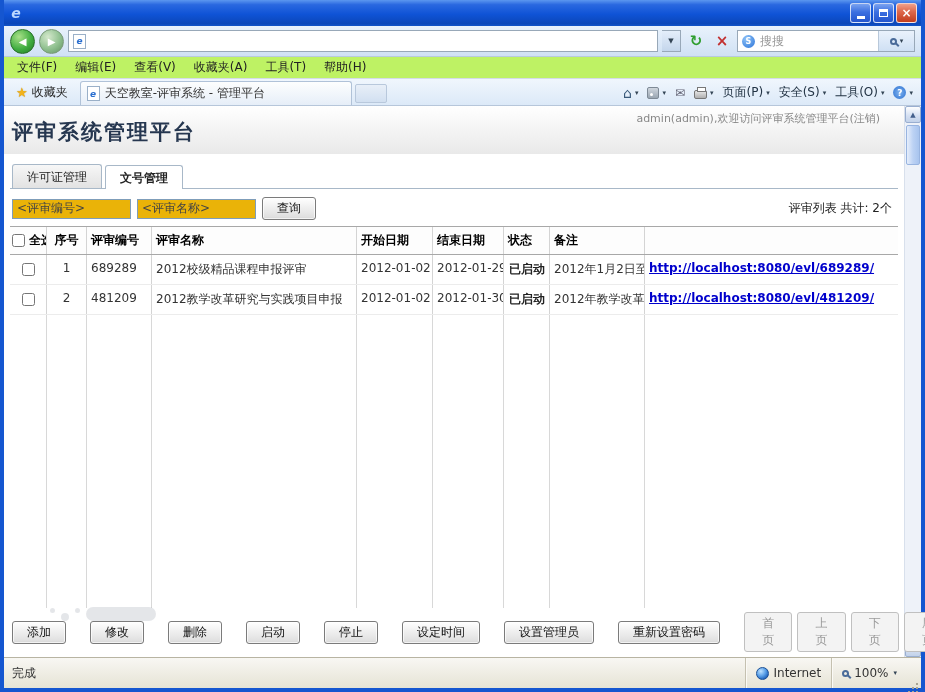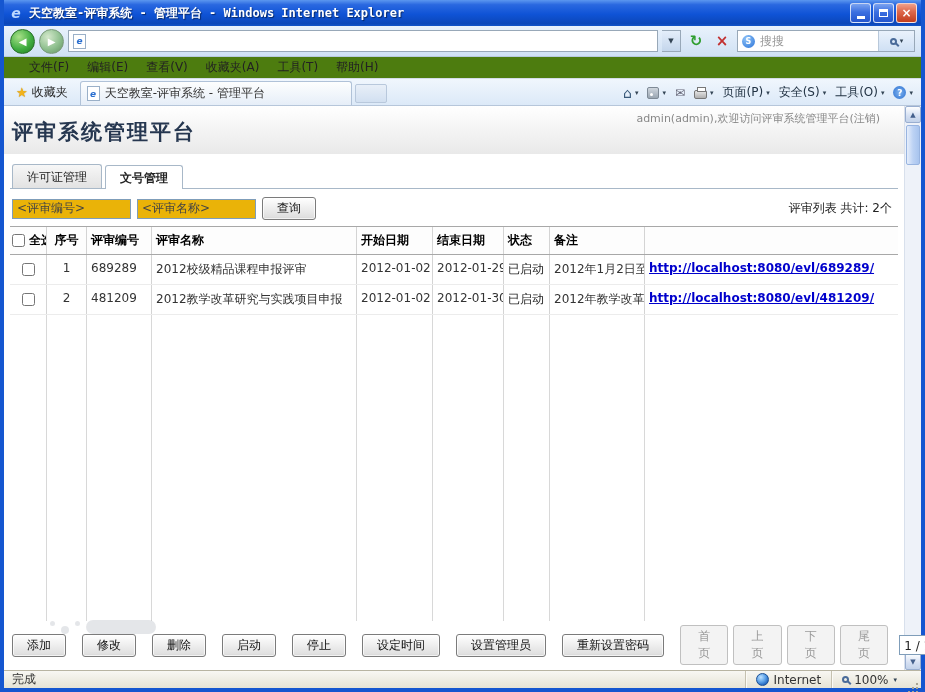--- a/index.html
+++ b/index.html
@@ -47,22 +47,22 @@
           color:#fff; font-size:8px; font-weight:bold; display:flex; align-items:center; justify-content:center; flex:none; }
   .search-text { flex:1; font-size:12px; color:#999; }
   .search-go { width:36px; height:20px; background:linear-gradient(#eaf2fc,#cfe0f4); border-left:1px solid #b8c8da;
                display:flex; align-items:center; justify-content:center; gap:3px; }
   .mag { width:7px; height:7px; border:2px solid #4a6b9a; border-radius:50%; position:relative; }
   .mag::after { content:""; position:absolute; width:2px; height:5px; background:#4a6b9a;
                 transform:rotate(-45deg); right:-3px; bottom:-4px; }
   .caret { font-size:7px; color:#345; }
 
   
-  .menubar { height:22px; flex:none; background:#4d7c0f; border-bottom:1px solid #d4dce8;
-             display:flex; align-items:center; padding-left:16px; }
+  .menubar { height:22px; flex:none; background:#bef264; border-bottom:1px solid #d4dce8;
+             display:flex; align-items:center; padding-left:4px; }
   .menu-item { font-size:12px; color:#222; padding:2px 9px; }
 
   
   .favbar { height:27px; flex:none; background:linear-gradient(#f0f6fd,#dce9f8); border-bottom:1px solid #b6c6da;
             display:flex; align-items:flex-end; padding:0 4px; }
   .fav-btn { display:flex; align-items:center; gap:4px; font-size:12px; color:#222; padding:4px 8px; }
   .star { color:#f2b31c; font-size:13px; text-shadow:0 0 1px #b07c00; }
   .browser-tab { width:272px; height:24px; margin-left:4px; background:linear-gradient(#fdfefe,#e6eef8);
                  border:1px solid #b0c2d8; border-bottom:none; border-radius:3px 3px 0 0;
                  display:flex; align-items:center; gap:5px; padding:0 6px; font-size:12px; color:#333; }
@@ -108,45 +108,45 @@
   .tablewrap { flex:1; display:flex; flex-direction:column; min-height:0; }
   .tgrid { display:grid; grid-template-columns:37px 40px 65px 205px 76px 71px 46px 95px 1fr; }
   .th { font-weight:bold; font-size:12px; color:#000; padding:5px 4px; border-right:1px solid #d4d4d4; overflow:hidden; white-space:nowrap; }
   .td { font-size:12px; color:#333; padding:6px 4px; border-right:1px solid #d4d4d4; overflow:hidden; white-space:nowrap; }
   .lastcol { border-right:none; }
   .head-row { border-top:1px solid #a8a8a8; border-bottom:1px solid #a8a8a8; background:#fdfdfd; }
   .data-row { border-bottom:1px solid #ececec; }
   .c-center { text-align:center; }
   .check-cell { display:flex; align-items:center; justify-content:center; gap:4px; }
   .head-check { display:flex; align-items:center; gap:4px; padding-left:2px; }
-  .status-cell { font-weight:normal; color:#222; }
+  .status-cell { font-weight:bold; color:#222;text-align:right; }
   .url { font-weight:bold; color:#0000cc; text-decoration:underline; font-size:12px; cursor:pointer; }
   .filler { flex:1; min-height:0; }
   .filler > div { border-right:1px solid #d8d8d8; height:100%; }
   .filler > div.lastcol { border-right:none; }
 
   
-  .bottombar { flex:none; display:flex; align-items:center; gap:16px; padding:4px 2px 2px 2px; }
+  .bottombar { flex:none; display:flex; align-items:center; gap:24px; padding:4px 2px 2px 2px; }
   .pg-group { margin-left:auto; display:flex; align-items:center; gap:5px; }
   .pg-btn { background:#f3f3f3; border:1px solid #c0c0c0; border-radius:3px; padding:2px 16px; font-size:12px; color:#9a9a9a; }
   .combo { width:78px; height:20px; border:1px solid #7f9db9; background:#fff; display:flex; align-items:stretch; margin-left:6px; }
   .combo-text { flex:1; font-size:12px; color:#222; padding:2px 4px; white-space:nowrap; }
   .combo-arrow { width:16px; background:linear-gradient(#e4eefb,#bcd2f0); border-left:1px solid #7f9db9;
                  display:flex; align-items:center; justify-content:center; font-size:7px; color:#234; }
 
   
   .scrollbar { width:17px; flex:none; background:#eef2f9; display:flex; flex-direction:column; border-left:1px solid #d8e0ec; }
   .sbtn { height:17px; flex:none; background:linear-gradient(#fdfeff,#d4dff2 60%,#c2d2ea); border:1px solid #99aed0;
           border-radius:2px; color:#44608c; font-size:7px; display:flex; align-items:center; justify-content:center; }
   .strack { flex:1; position:relative; }
   .sthumb { position:absolute; top:2px; left:1px; right:1px; height:40px; border-radius:2px;
             background:linear-gradient(90deg,#e6eefb,#bcd2f4 50%,#a8c4ee); border:1px solid #98b4e0; }
 
   
-  .statusbar { height:18px; flex:none; background:linear-gradient(#f8f7f3,#e6e3d5); border-top:1px solid #b8b4a2;
+  .statusbar { height:31px; flex:none; background:linear-gradient(#f8f7f3,#e6e3d5); border-top:1px solid #b8b4a2;
                display:flex; align-items:center; font-size:12px; color:#333; }
   .sb-left { flex:1; padding-left:8px; }
   .sb-sec { display:flex; align-items:center; gap:5px; padding:0 10px; height:100%;
             border-left:1px solid #c5c1b0; box-shadow:inset 1px 0 0 #fbfaf6; }
   .globe { width:13px; height:13px; border-radius:50%; border:1px solid #1a4f96;
            background:radial-gradient(circle at 35% 30%,#bfe2ff,#5aa0e8 45%,#1d5fb8 80%); }
   .grip { width:14px; height:100%; position:relative; }
   .grip::before { content:""; position:absolute; right:3px; bottom:3px; width:2px; height:2px; background:#a8a494;
                   box-shadow:-4px 4px 0 #a8a494, 0 4px 0 #a8a494, -8px 8px 0 #a8a494, -4px 8px 0 #a8a494, 0 8px 0 #a8a494; }
 
@@ -157,21 +157,20 @@
   .wm-dot.small { width:5px; height:5px; margin-bottom:8px; }
   .wm-blob { width:70px; height:14px; border-radius:7px; background:#8a92a0; }
 </style>
 </head>
 <body>
 
 <div class="window">
 
   <div class="titlebar">
     <span class="ie-icon">e</span>
-    <span class="title-text">天空教室-评审系统 - 管理平台 - Windows Internet Explorer</span>
     <div class="win-btns">
       <div class="wbtn minmax">
           <span class="minbar"></span>
         </div>
       <div class="wbtn minmax">
           <span class="maxbox"></span>
         </div>
       <div class="wbtn close">×</div>
     </div>
   </div>

